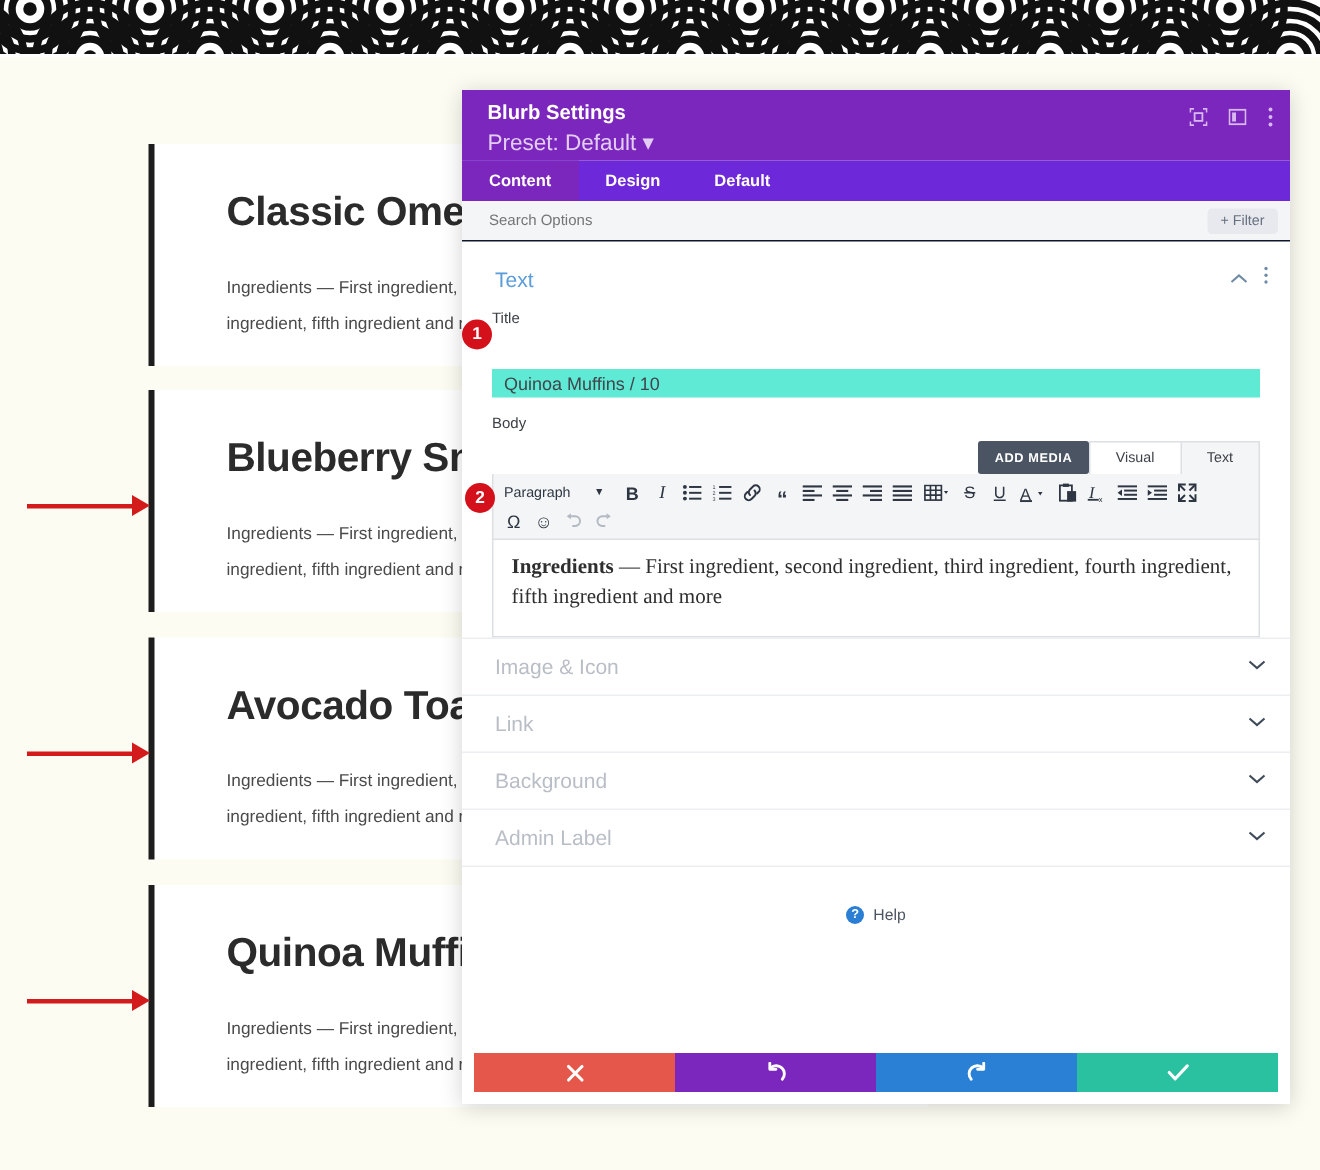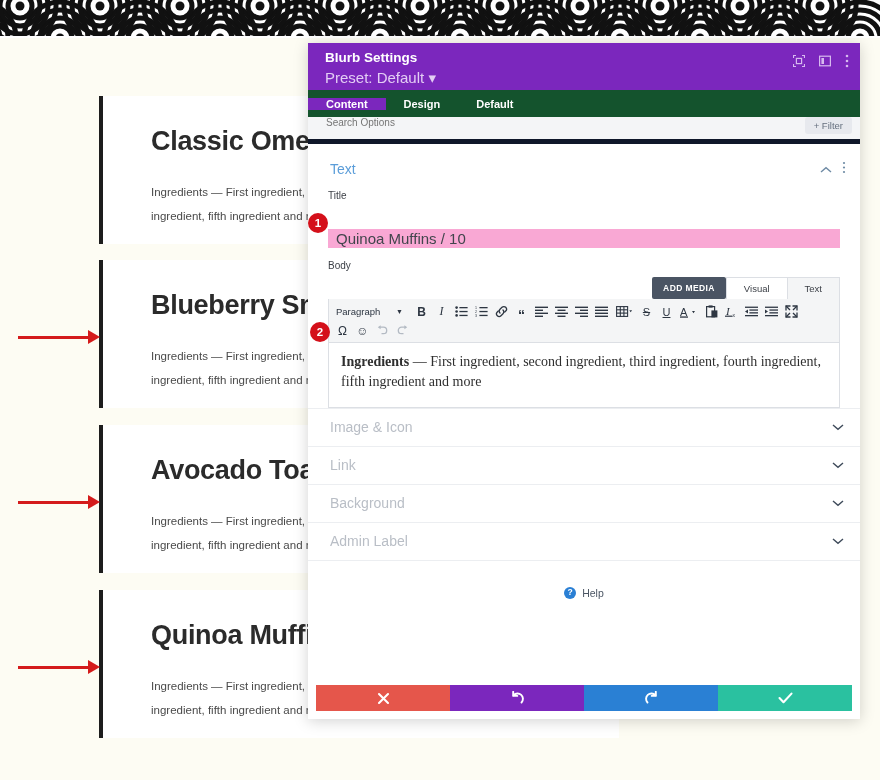--- a/index.html
+++ b/index.html
@@ -46,47 +46,47 @@
   .arrow .head {
     position: absolute; left: 70px; top: 0px;
     width: 0; height: 0;
     border-top: 7px solid transparent;
     border-bottom: 7px solid transparent;
     border-left: 12px solid #d41b1b;
   }
 
   
   .modal {
-    position: absolute; left: 308px; top: 43px;
+    position: absolute; left: 308px; top: 60px;
     width: 552px; height: 676px;
     background: #fff;
     box-shadow: 0 2px 14px rgba(0,0,0,0.18);
     display: flex; flex-direction: column;
     overflow: hidden;
   }
   .modal-header {
     background: #7b27bd; height: 47px; flex: 0 0 47px;
     padding: 7px 14px 0 17px; position: relative;
   }
   .modal-title { color:#fff; font-size: 13.5px; font-weight: bold; line-height: 15px; }
   .modal-preset { color:#e3cdf4; font-size: 15px; margin-top: 4px; }
   .hdr-icons { position:absolute; right: 11px; top: 11px; display:flex; gap:14px; align-items:center; }
   .hdr-icons .hi { color:#d7b9ef; display:flex; align-items:center; justify-content:center; }
 
-  .tabs { display:flex; height: 27px; flex:0 0 27px; background: #14532d; align-items: center; }
+  .tabs { display:flex; height: 27px; flex:0 0 27px; background: #6d28d9; }
   .tab {
     color:#ffffff; font-size: 11px; font-weight: bold;
     display:flex; align-items:center; padding: 0 18px;
   }
   .tab.active { background:#7b27bd; }
 
   .searchbar {
     height: 27px; flex:0 0 27px; background:#f4f5f7;
-    border-bottom: 5px solid #0f172a;
-    display:flex; align-items:flex-start; padding: 0 8px 0 18px;
+    border-bottom: 1px solid #0f172a;
+    display:flex; align-items:center; padding: 0 8px 0 18px;
     position: relative;
   }
   .search-input {
     border:none; outline:none; background:transparent;
     font-size: 10px; color:#8a8f99; font-family:"Liberation Sans", sans-serif;
     flex:1; padding:0;
   }
   .filter-btn {
     background:#e7e9ee; color:#66707f; font-size: 9.5px;
     border-radius: 3px; padding: 3px 9px; white-space:nowrap;
@@ -99,22 +99,22 @@
     display:flex; align-items:center; justify-content:space-between;
     padding: 0 14px 0 22px; height: 22px;
   }
   .section-title-open { color:#5b9dd9; font-size: 14px; }
   .sec-ic { display:flex; gap:10px; align-items:center; color:#6f8ba5; }
 
   .field { padding: 10px 20px 0 20px; }
   .field-label { font-size: 10px; color:#3b3f46; margin-bottom: 6px; }
   .title-input {
     display:block; width:100%; height: 19px;
-    background:#f9a8d4; border:none; outline:none;
-    font-size: 15px; color:#41454c; padding: 0 8px;
+    background:#5eead4; border:none; outline:none;
+    font-size: 12px; color:#41454c; padding: 0 8px;
     font-family:"Liberation Sans", sans-serif;
     margin-top:28px;
   }
 
   .editor-wrap { padding: 0 20px; margin-top: 12px; }
   .editor-topbar { display:flex; align-items:flex-end; justify-content:flex-end; }
   .add-media {
     background:#4a5463; color:#fff; font-size: 8.5px; font-weight:bold;
     letter-spacing:0.4px; padding: 6px 11px; border-radius: 2px;
   }

